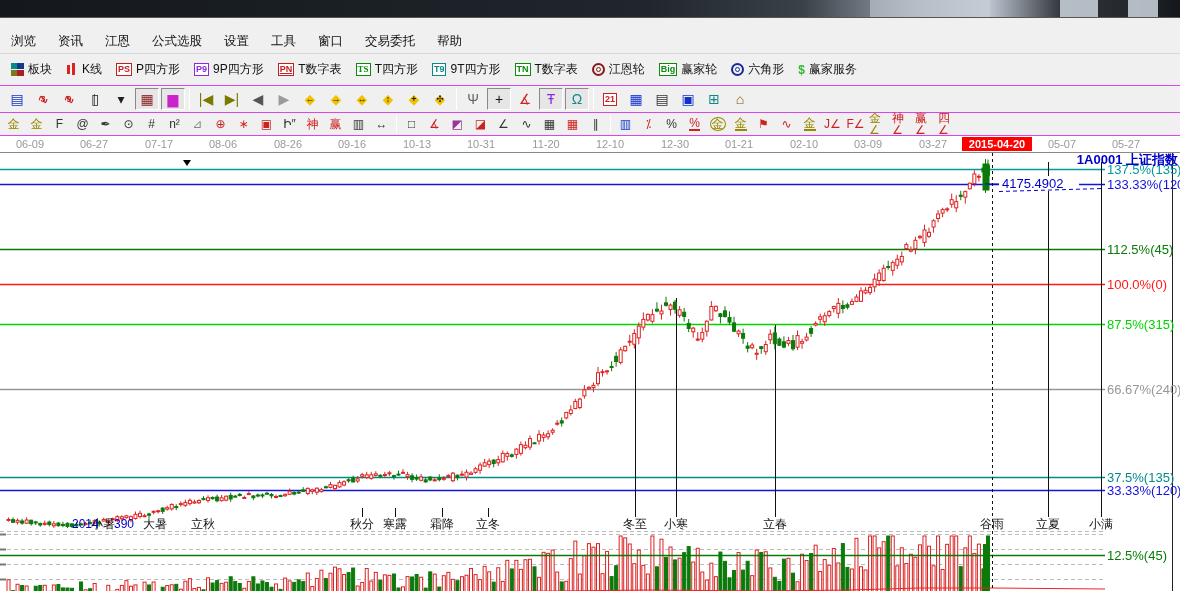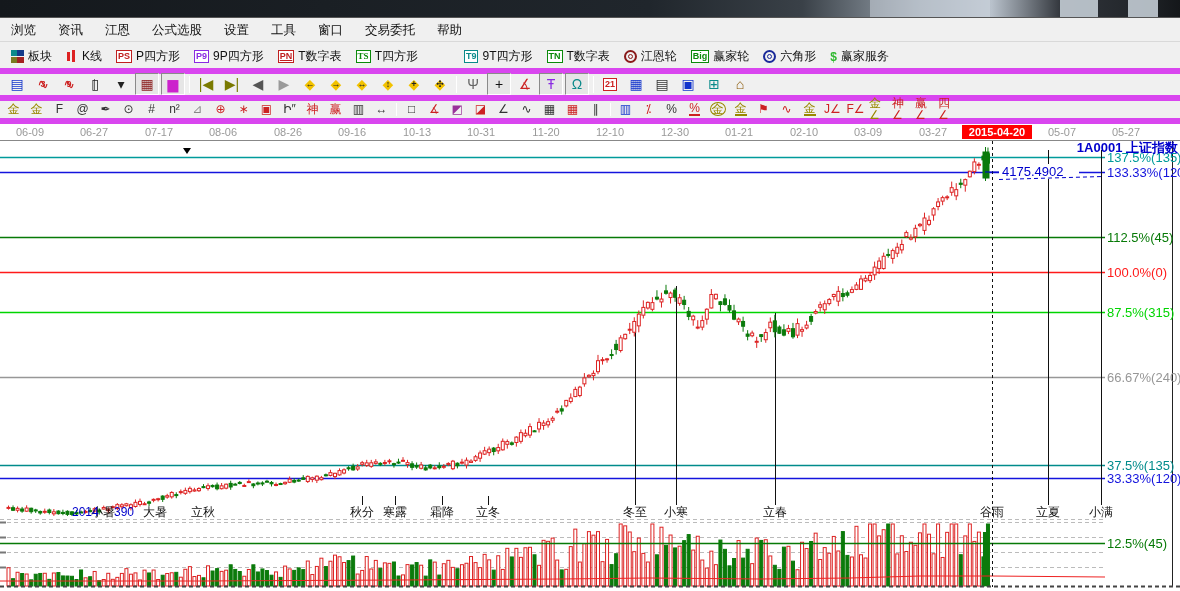--- a/index.html
+++ b/index.html
@@ -6,25 +6,25 @@
   *{box-sizing:border-box;}
   body{font-family:"Liberation Sans","DejaVu Sans",sans-serif;}
   #app{position:relative;width:1180px;height:591px;background:#fff;overflow:hidden;}
 
   
   #titlebar{height:18px;background:linear-gradient(90deg,#14181c 0%,#20262c 55%,#3a4148 68%,#9aa4ae 78%,#b9c2cc 84%,#30343a 90%,#23272c 96%,#14171a 100%);
     color:#e8e8e8;font-size:12px;line-height:18px;padding-left:3px;white-space:nowrap;position:relative;overflow:hidden;border-bottom:1px solid #555;}
   #titlebar .blob{position:absolute;top:0;height:100%;background:#cdd6de;opacity:.85;}
 
   
-  #menubar{height:24px;background:#f0f0f0;border-bottom:1px solid #d9d9d9;display:flex;align-items:flex-start;font-size:12.5px;color:#111;}
+  #menubar{height:36px;background:#f0f0f0;border-bottom:1px solid #d9d9d9;display:flex;align-items:flex-end;font-size:12.5px;color:#111;}
   .menu-item{padding:0 11px;line-height:24px;cursor:default;}
 
   
-  .toolbar{background:#f0f0f0;display:flex;align-items:flex-end;border-bottom:6px solid #d946ef;}
+  .toolbar{background:#f0f0f0;display:flex;align-items:center;border-bottom:1px solid #d946ef;}
   #toolbar-main{height:32px;padding-left:4px;font-size:12px;color:#111;}
   #toolbar-nav{height:27px;padding-left:4px;}
   #toolbar-draw{height:23px;padding-left:2px;}
   .tb2{display:flex;align-items:center;gap:4px;border:1px solid transparent;padding:2px 6px;cursor:default;}
   .tbsep{width:1px;align-self:stretch;margin:2px 3px;background:#c6c6c6;border-right:1px solid #fff;}
   .tbi{position:relative;width:24px;height:22px;display:inline-flex;align-items:center;justify-content:center;
        border:1px solid transparent;margin:0 1px;font-size:14px;line-height:1;cursor:default;}
   #toolbar-draw .tbi{width:21px;height:19px;font-size:12px;}
   .tbi.pressed{border-color:#8a8a8a #ffffff #ffffff #8a8a8a;background:#e6e6e6;}
   .tbi .ov{position:absolute;font-size:9px;font-weight:bold;}
@@ -84,21 +84,21 @@
       </div>
       <div class="tb2">
         <span class="badge" style="color: rgb(192, 32, 32); border-color: rgb(192, 32, 32); text-decoration: underline;">PN</span>
         <span class="lbl">T数字表</span>
       </div>
       <div class="tb2">
         <span class="badge" style="color: rgb(11, 138, 11); border-color: rgb(11, 138, 11); font-family: Liberation Serif, serif;">TS</span>
         <span class="lbl">T四方形</span>
       </div>
       <div class="tb2">
-        <span class="badge" style="color: rgb(10, 138, 138); border-color: rgb(10, 138, 138); margin-left: 32px;">T9</span>
+        <span class="badge" style="color: rgb(10, 138, 138); border-color: rgb(10, 138, 138);">T9</span>
         <span class="lbl">9T四方形</span>
       </div>
       <div class="tb2">
         <span class="badge" style="color: rgb(11, 138, 11); border-color: rgb(11, 138, 11);">TN</span>
         <span class="lbl">T数字表</span>
       </div>
       <div class="tb2">
         <span class="circ" style="border-color: rgb(138, 26, 26);"></span>
         <span class="lbl">江恩轮</span>
       </div>

